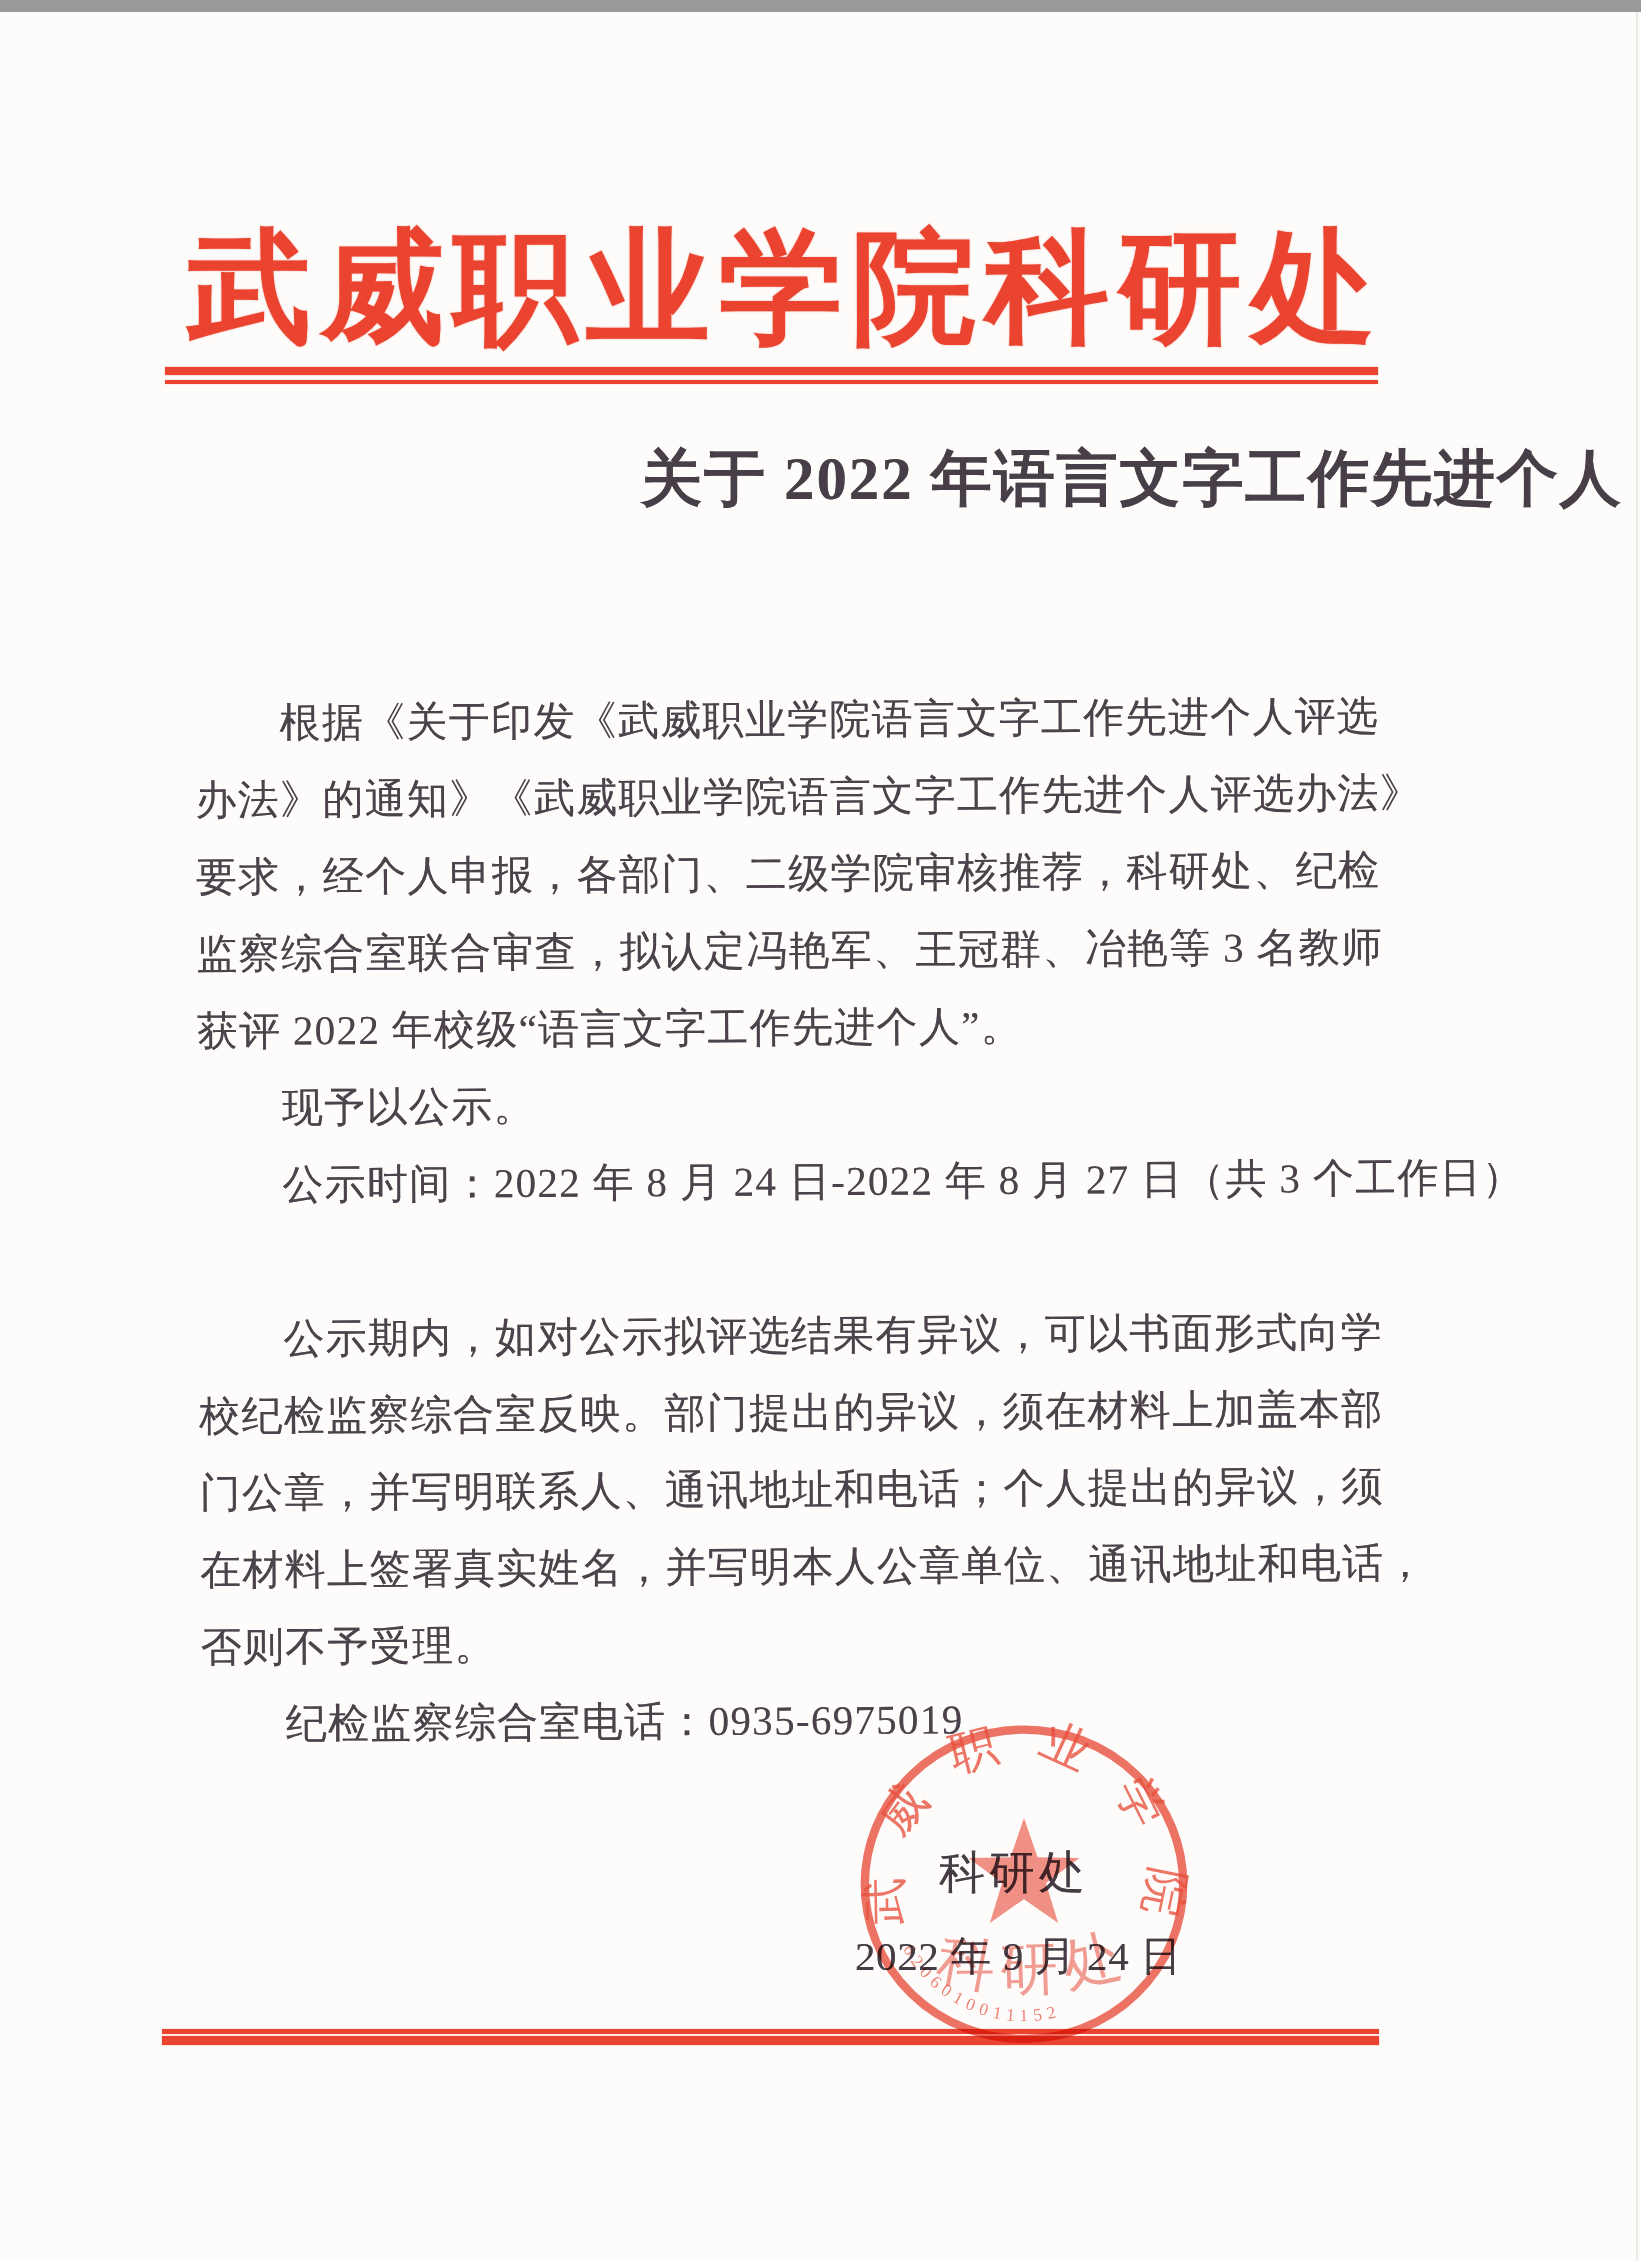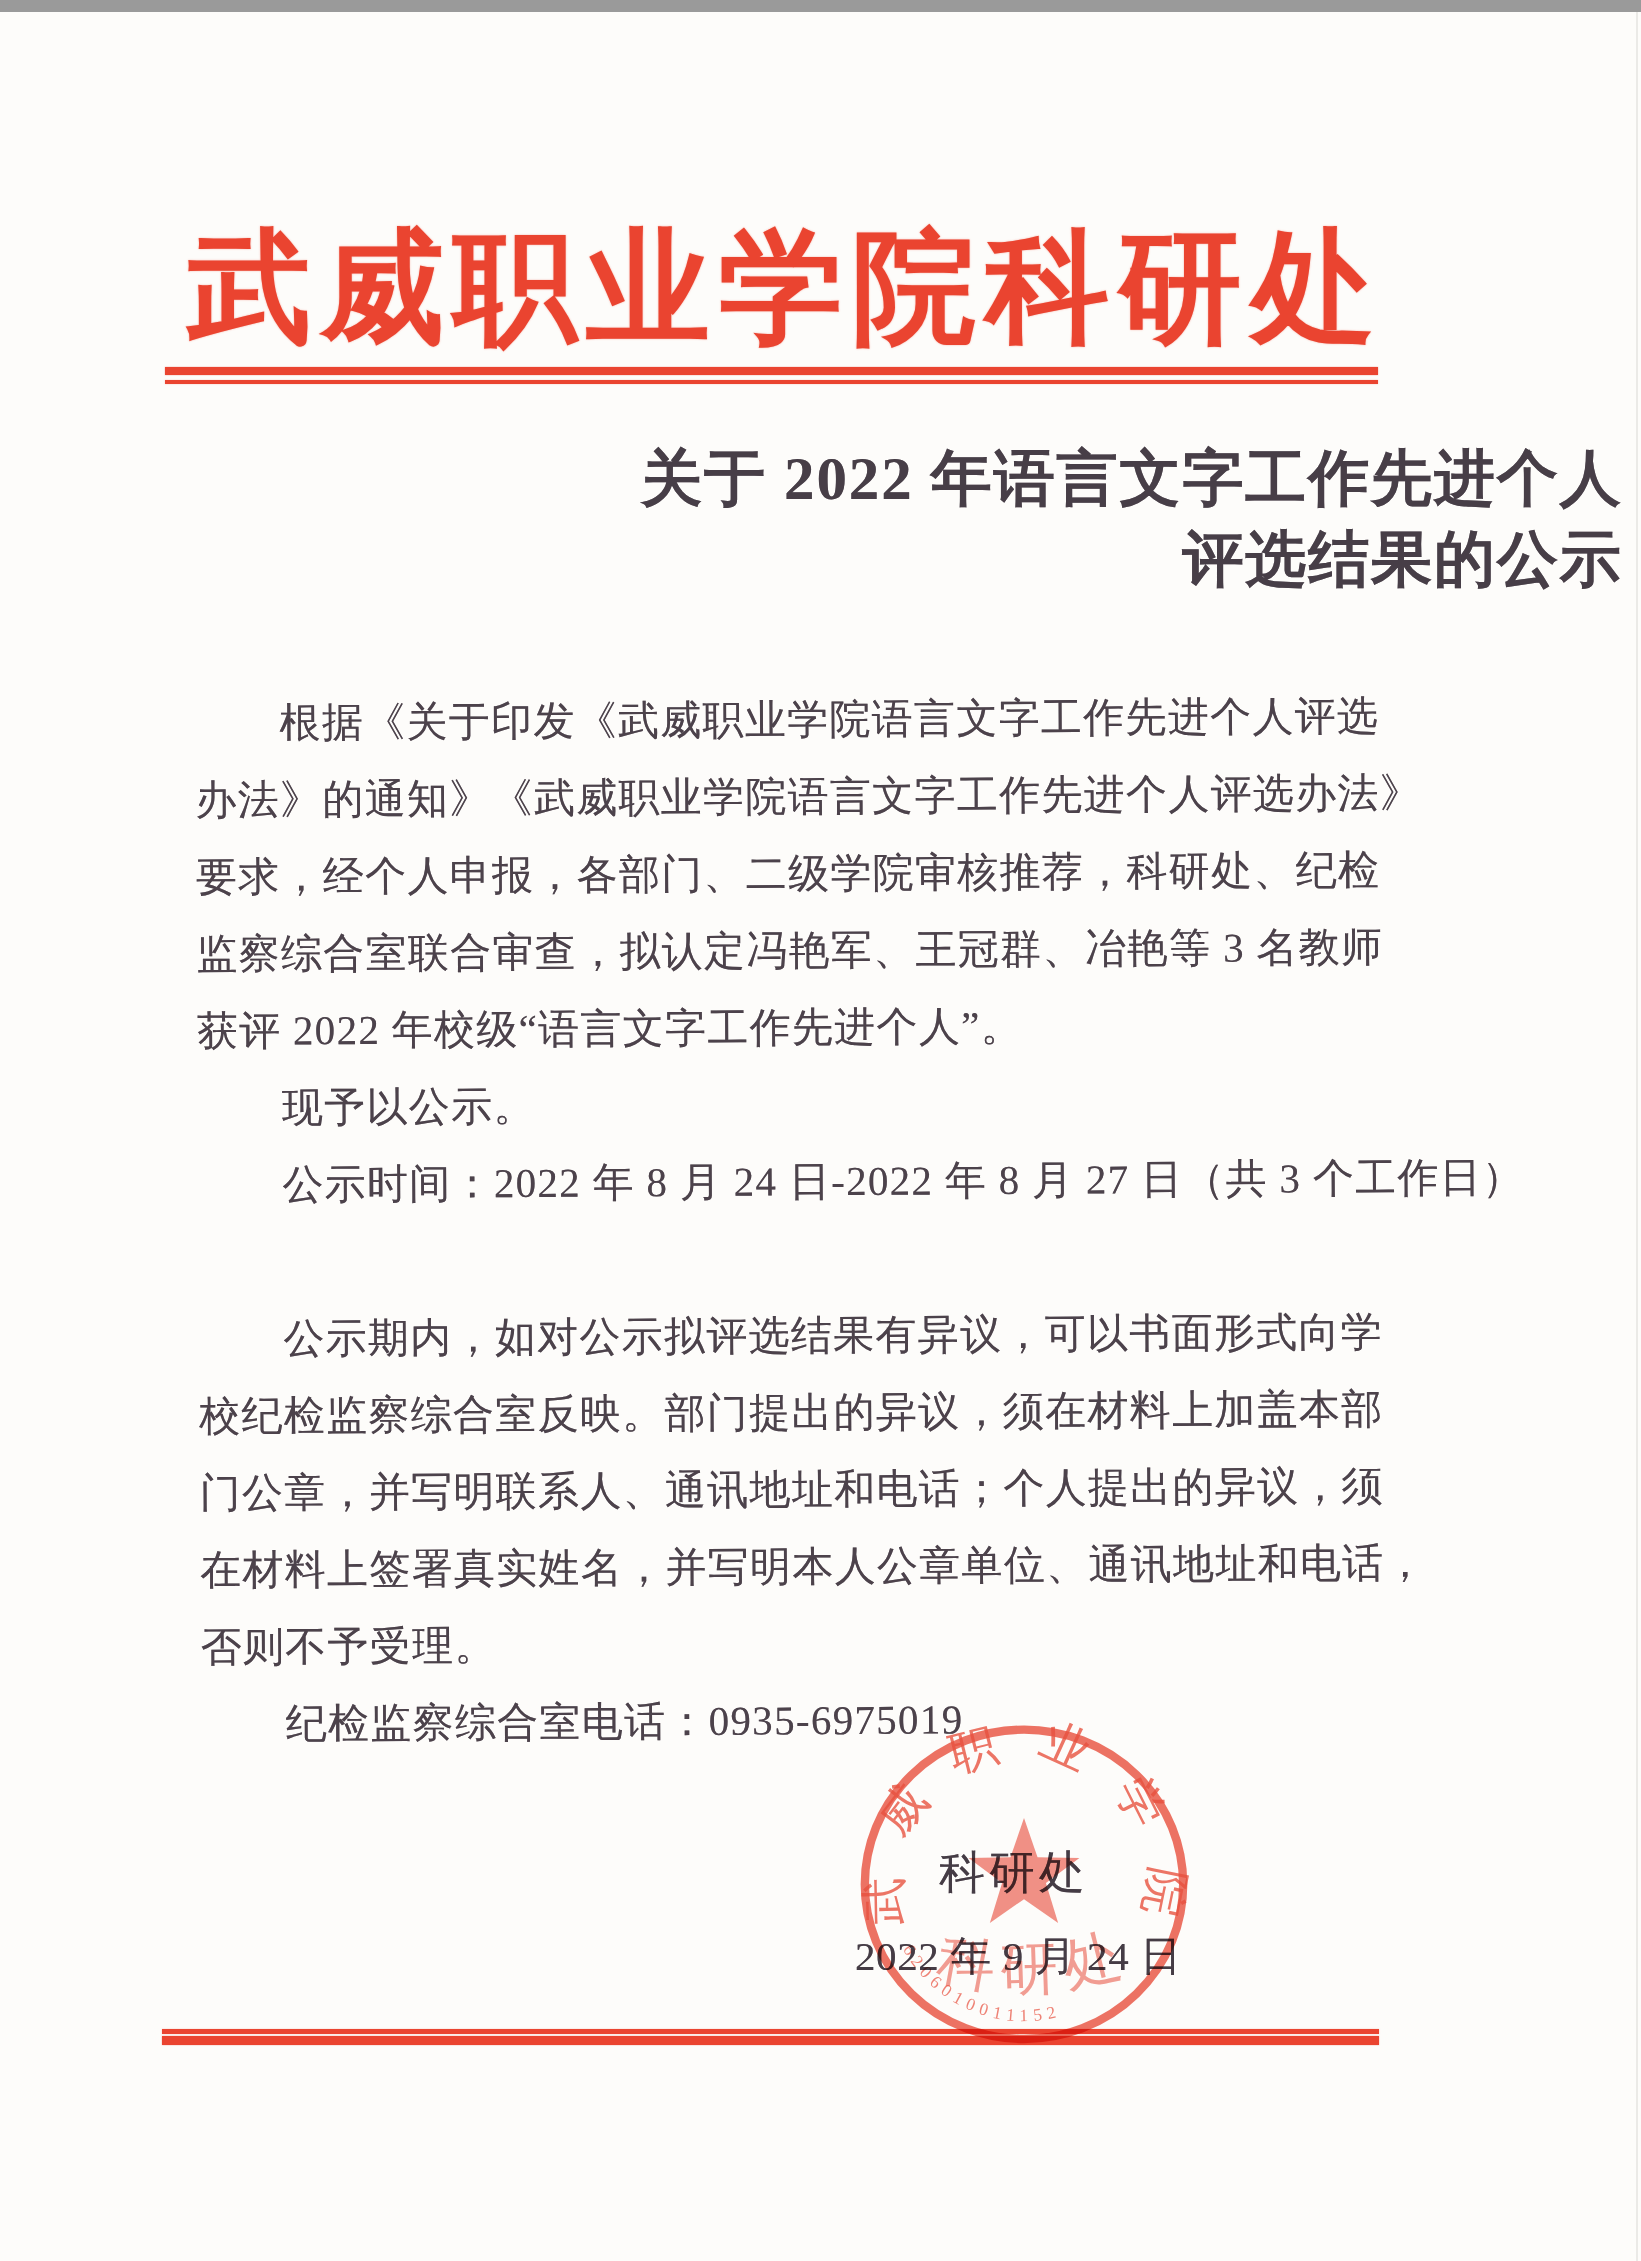--- a/index.html
+++ b/index.html
@@ -84,21 +84,20 @@
   <div class="edge-right"></div>
   <div class="edge-bottom"></div>
 
   <div class="letterhead">武威职业学院科研处</div>
 
   <div class="rule rule-top-thick"></div>
   <div class="rule rule-top-thin"></div>
 
   <div class="doc-title">
     <div>关于 2022 年语言文字工作先进个人</div>
-    <div>评选结果的公示</div>
   </div>
 
   <div class="body-text"><div class="para"><div class="body-line">　　根据《关于印发《武威职业学院语言文字工作先进个人评选</div><div class="body-line">办法》的通知》《武威职业学院语言文字工作先进个人评选办法》</div><div class="body-line">要求，经个人申报，各部门、二级学院审核推荐，科研处、纪检</div><div class="body-line">监察综合室联合审查，拟认定冯艳军、王冠群、冶艳等 3 名教师</div><div class="body-line">获评 2022 年校级“语言文字工作先进个人”。</div></div><div class="para"><div class="body-line">　　现予以公示。</div></div><div class="para"><div class="body-line">　　公示时间：2022 年 8 月 24 日-2022 年 8 月 27 日（共 3 个工作日）</div></div><div class="para"><div class="body-line">　　公示期内，如对公示拟评选结果有异议，可以书面形式向学</div><div class="body-line">校纪检监察综合室反映。部门提出的异议，须在材料上加盖本部</div><div class="body-line">门公章，并写明联系人、通讯地址和电话；个人提出的异议，须</div><div class="body-line">在材料上签署真实姓名，并写明本人公章单位、通讯地址和电话，</div><div class="body-line">否则不予受理。</div></div><div class="para"><div class="body-line">　　纪检监察综合室电话：0935-6975019</div></div></div>
 
   <div class="sig-dept">科研处</div>
   <div class="sig-date">2022 年 9 月 24 日</div>
 
   <svg class="seal" viewBox="0 0 540 540">
     <defs>
       <path id="arcTop" d="M 92 322 A 192 192 0 1 1 448 322"></path>

